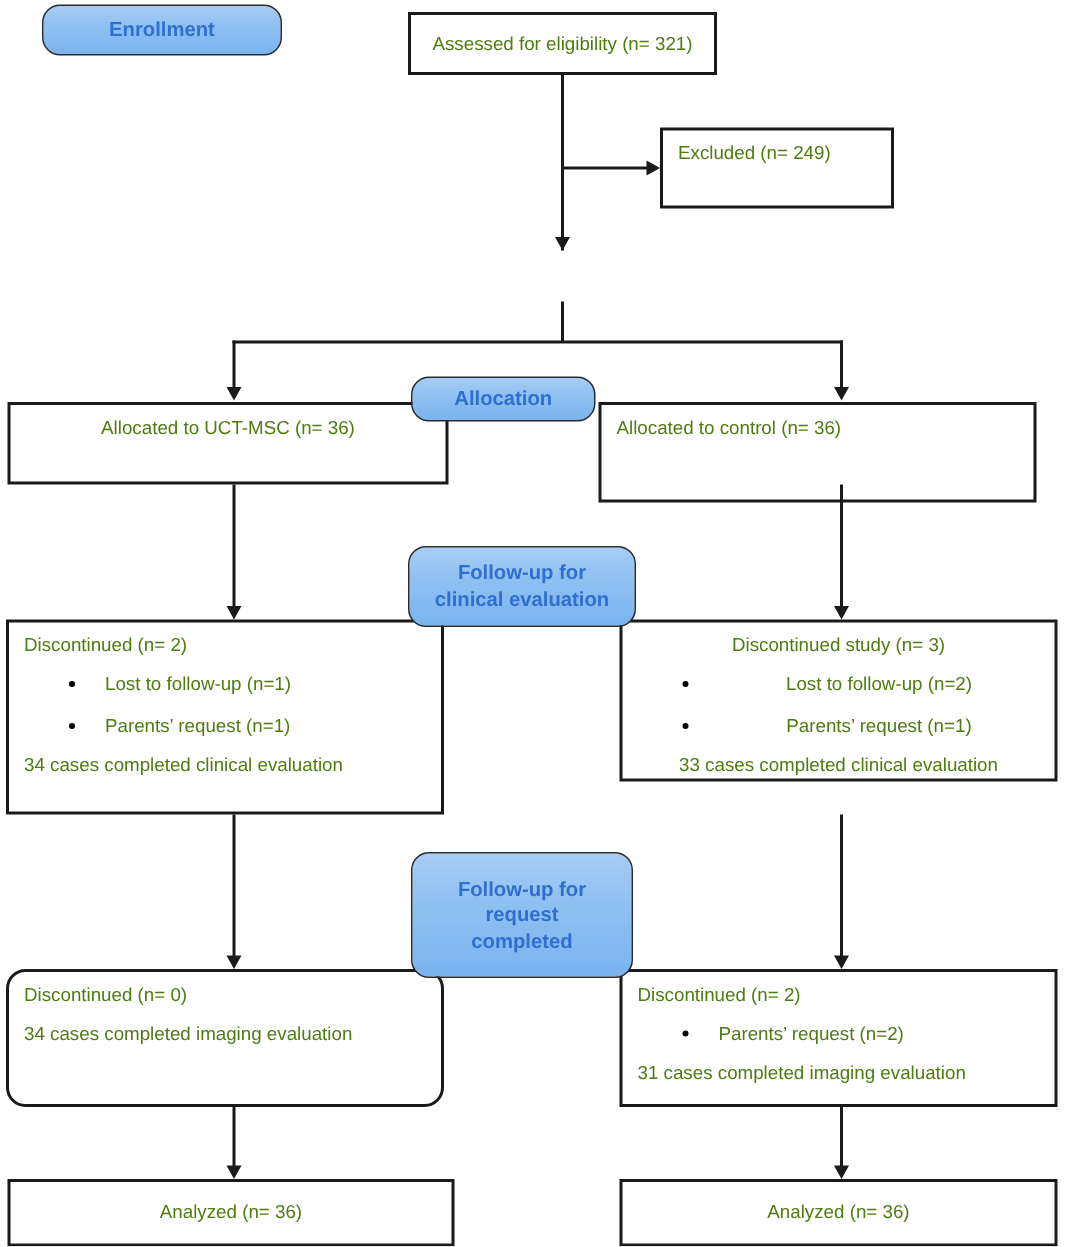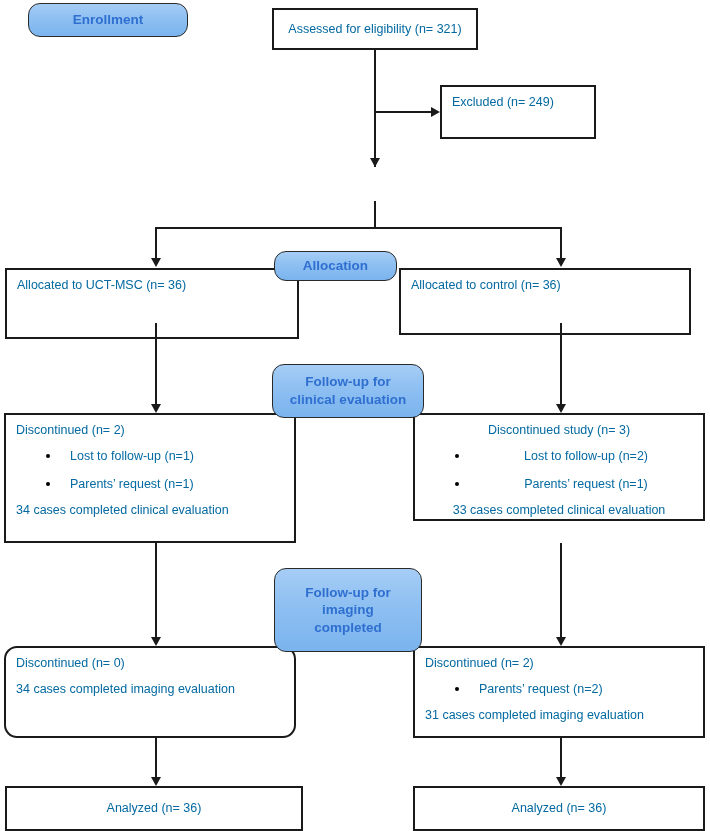--- a/index.html
+++ b/index.html
@@ -15,21 +15,21 @@
     font-family: "Liberation Sans", sans-serif;
     overflow: hidden;
   }
   
   .node {
     position: absolute;
     box-sizing: border-box;
     border: 2px solid #1a1a1a;
     background: #ffffff;
     font-size: 12.5px;
-    color: #0369a1;
+    color: #4d7c0f;
     line-height: 1.35;
     padding: 7px 10px;
   }
   .node.center {
     display: flex;
     align-items: center;
     justify-content: center;
     padding: 4px 8px;
     text-align: center;
   }
@@ -129,21 +129,21 @@
   <div class="hline" style="left:155px; top:227px; width:407px;"></div>
   <div class="vline" style="left:155px; top:227px; height:36px;"></div>
   <div class="vline" style="left:560px; top:227px; height:36px;"></div>
   <div class="arrowdown" style="left:151px; top:258px;"></div>
   <div class="arrowdown" style="left:556px; top:258px;"></div>
 
   <div class="badge" style="left:274px; top:251px; width:123px; height:30px;">
     <span>Allocation</span>
   </div>
 
-  <div class="node" style="left:5px; top:268px; width:294px; height:71px;">
+  <div class="node" style="left:5px; top:268px; width:294px; height:55px;text-align:center;">
     <span class="line">Allocated to UCT-MSC (n= 36)</span>
   </div>
 
   <div class="node" style="left:399px; top:268px; width:292px; height:67px;">
     <span class="line">Allocated to control (n= 36)</span>
   </div>
 
   <div class="vline" style="left:155px; top:323px; height:84px;"></div>
   <div class="arrowdown" style="left:151px; top:404px;"></div>
   <div class="vline" style="left:560px; top:323px; height:84px;"></div>
@@ -172,21 +172,21 @@
     <span class="line">33 cases completed clinical evaluation</span>
   </div>
 
   <div class="vline" style="left:155px; top:543px; height:97px;"></div>
   <div class="arrowdown" style="left:151px; top:637px;"></div>
   <div class="vline" style="left:560px; top:543px; height:97px;"></div>
   <div class="arrowdown" style="left:556px; top:637px;"></div>
 
   <div class="badge" style="left:274px; top:568px; width:148px; height:84px; flex-direction:column;">
     <span>Follow-up for</span>
-    <span>imaging</span>
+    <span>request</span>
     <span>completed</span>
   </div>
 
   <div class="node" style="left:4px; top:646px; width:292px; height:92px;border-radius:13px;">
     <span class="line">Discontinued (n= 0)</span>
     <span class="line">34 cases completed imaging evaluation</span>
   </div>
 
   <div class="node" style="left:413px; top:646px; width:292px; height:92px;">
     <span class="line">Discontinued (n= 2)</span>

